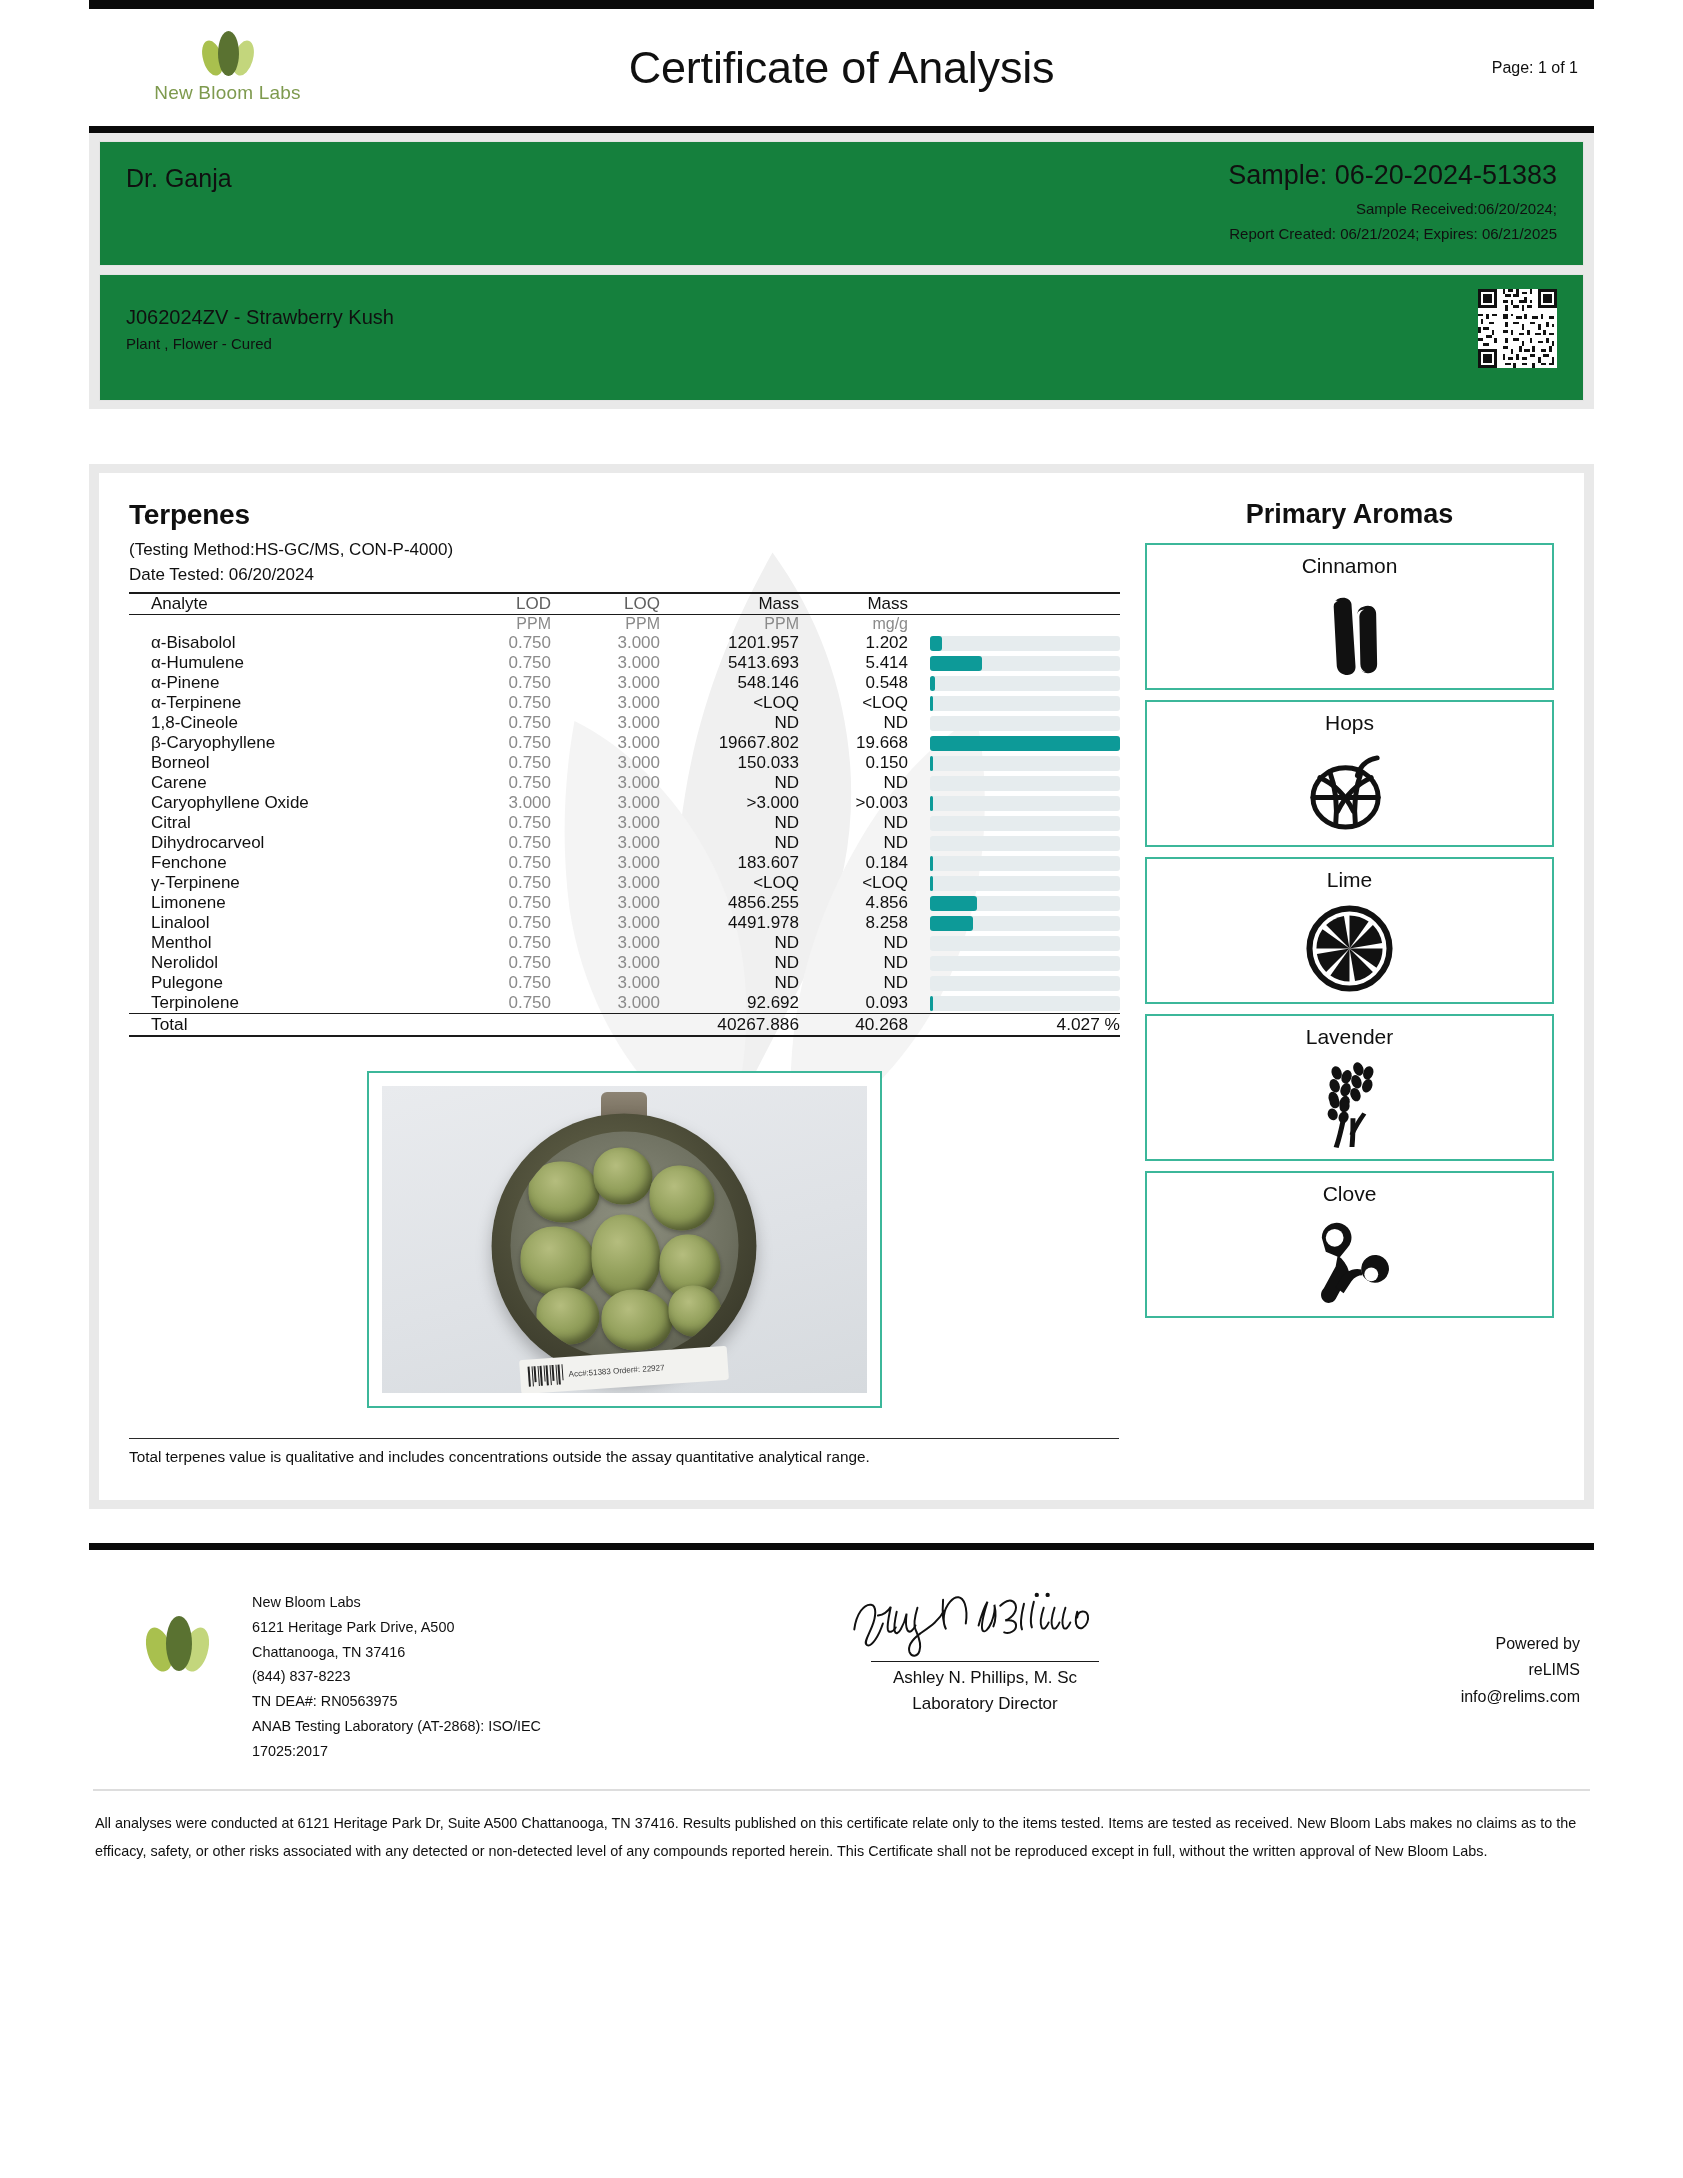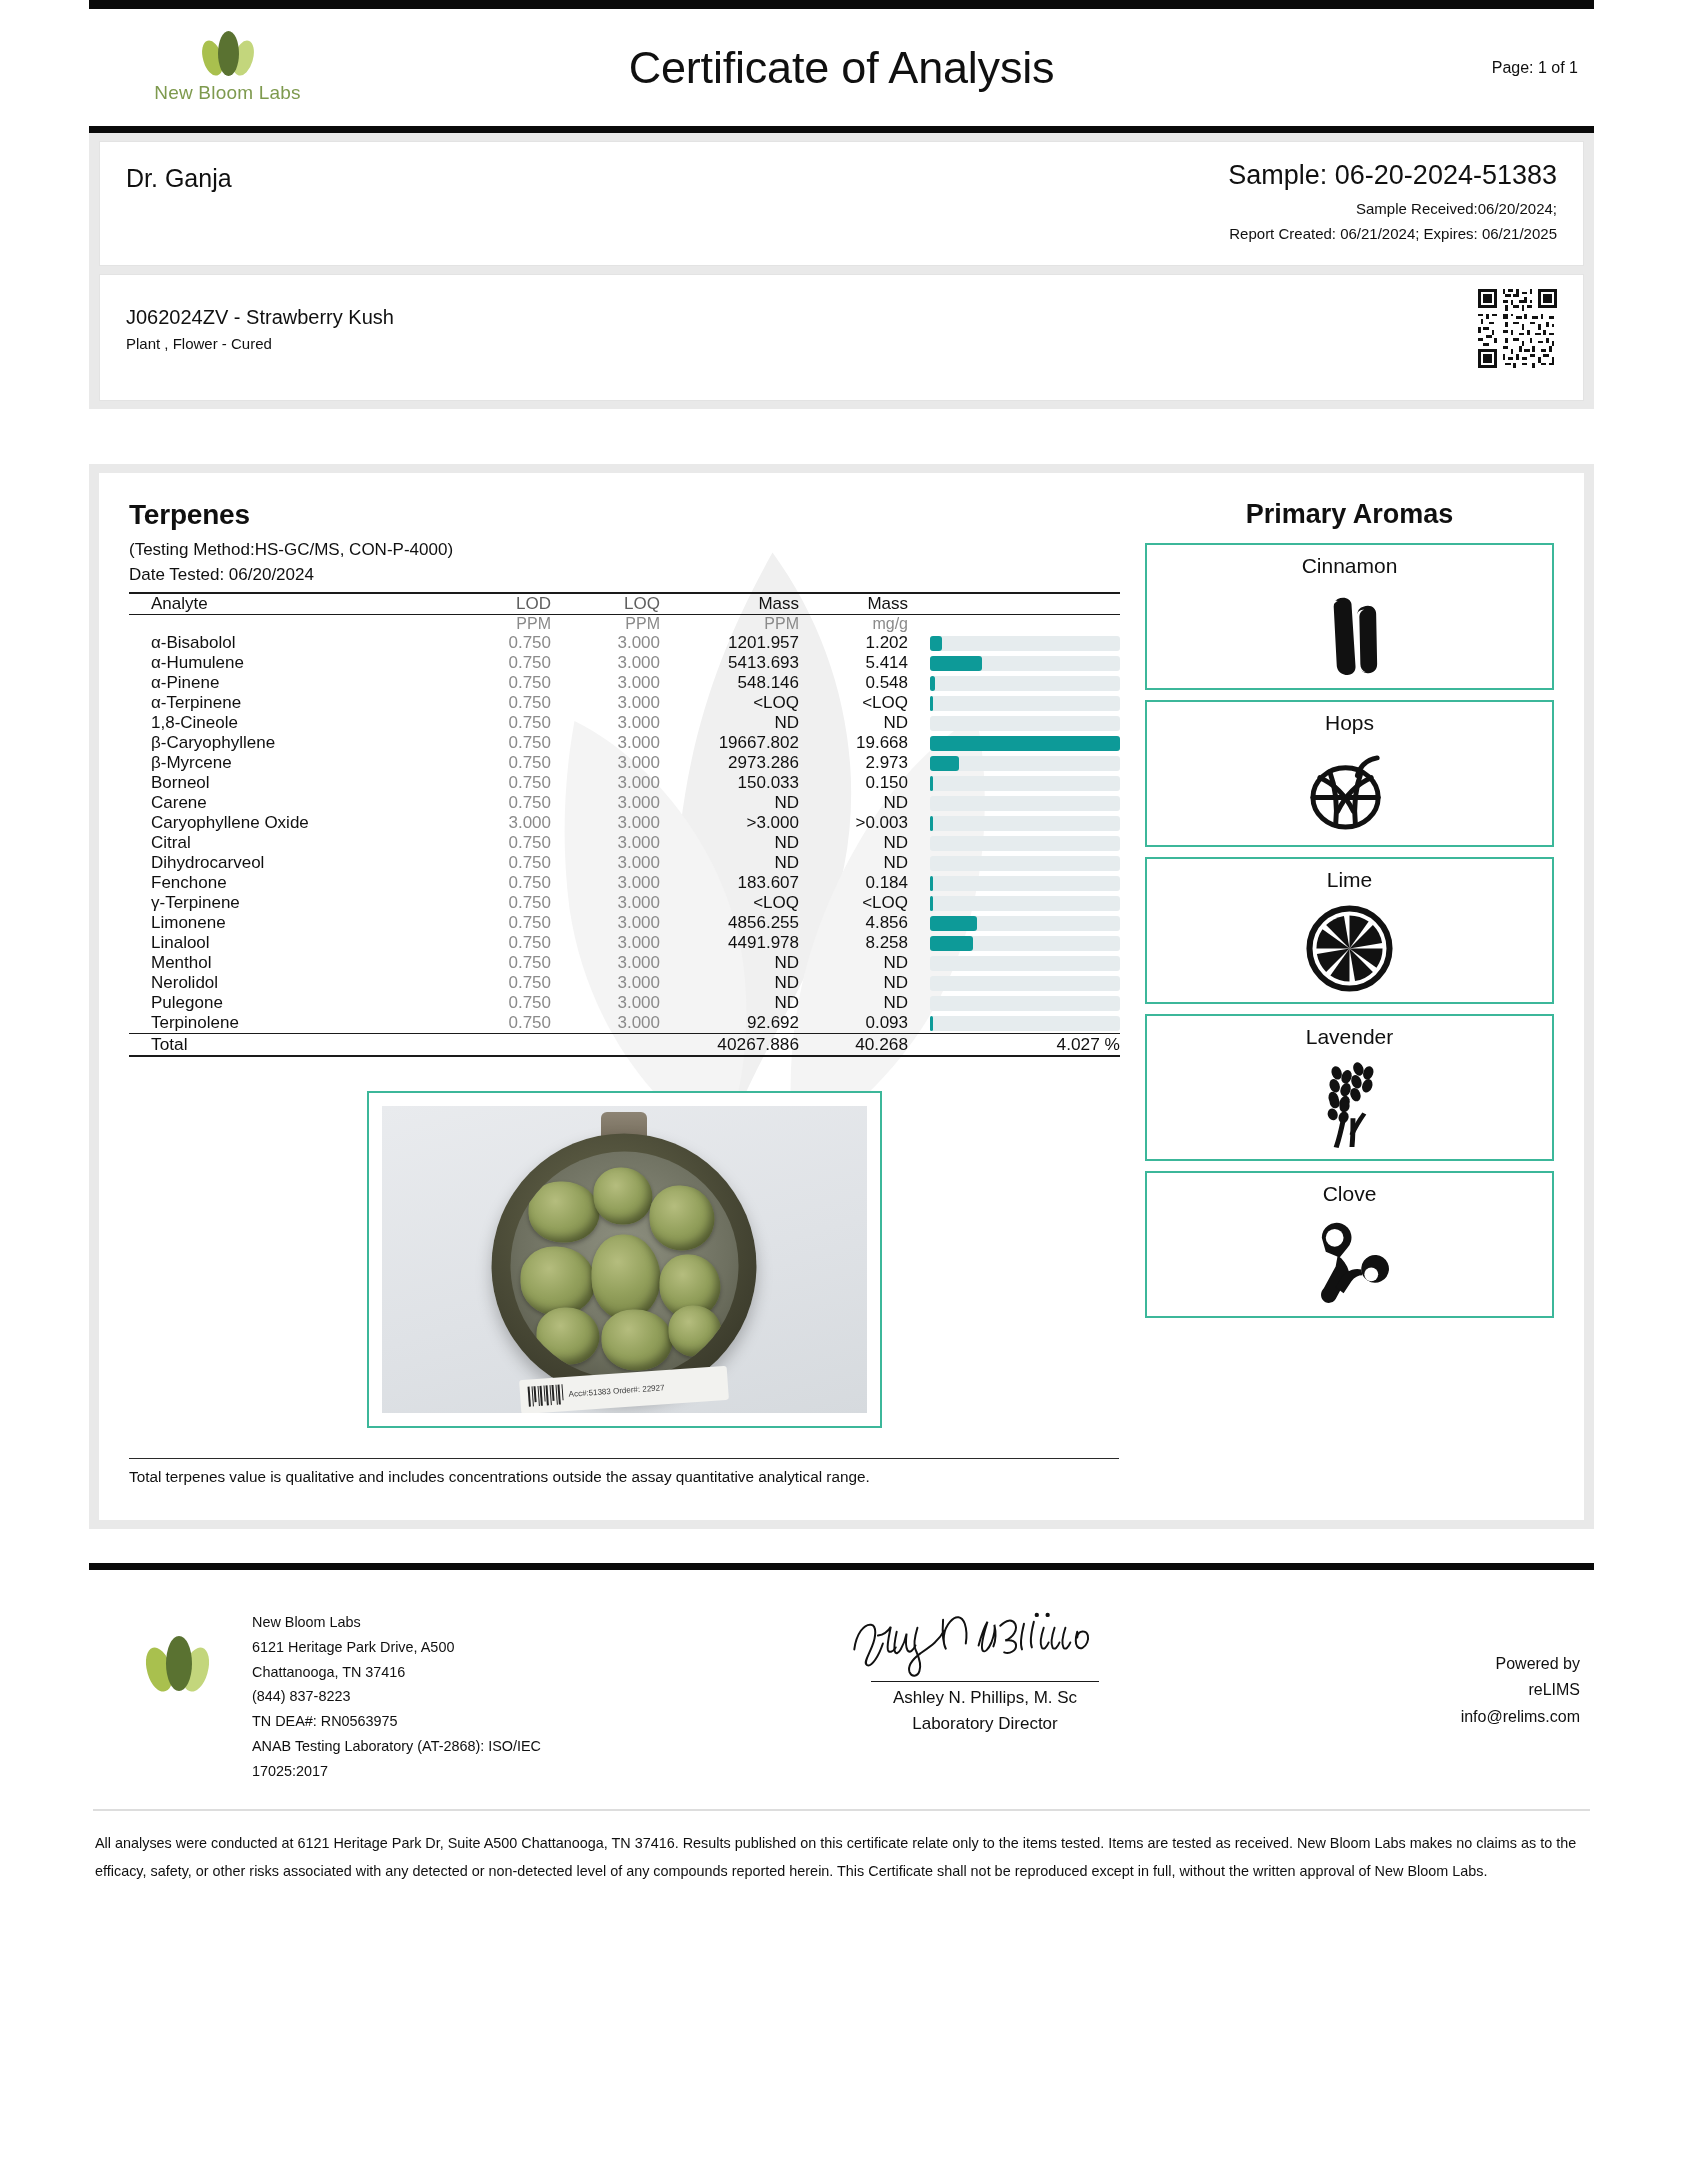--- a/index.html
+++ b/index.html
@@ -22,21 +22,21 @@
   .petal { position: absolute; border-radius: 50% 50% 48% 48%; }
   .petal-l { left: 0; top: 9px; width: 19px; height: 36px; background: #a9c04e; transform: rotate(-16deg); }
   .petal-r { right: 0; top: 9px; width: 19px; height: 36px; background: #c3d67c; transform: rotate(16deg); }
   .petal-c { left: 15px; top: 0; width: 21px; height: 45px; background: #5a7231; border-radius: 50%; }
   .brand-name { margin-top: 5px; font-size: 19px; color: #7e9a4e; letter-spacing: 0.2px; }
   .doc-title { flex: 1; text-align: center; font-size: 45px; font-weight: 400; letter-spacing: -0.2px; }
   .page-num { width: 257px; text-align: right; font-size: 16px; padding-right: 6px; }
 
   
   .panel-wrap { background: #e9e9e9; padding: 8px 10px; }
-  .panel { background: #ffffff; border: 1px solid #e3e3e3; }
+  .panel { background: #15803d; border: 1px solid #e3e3e3; }
   .sample-row { display: flex; align-items: flex-start; justify-content: space-between;
                 padding: 18px 26px 20px 26px; }
   .client { font-size: 25px; font-weight: 400; padding-top: 4px; }
   .sample-meta { text-align: right; }
   .sample-id { font-size: 27px; }
   .sample-sub { font-size: 15px; margin-top: 7px; line-height: 1.5; }
 
   .spec-row { display: flex; align-items: center; justify-content: space-between;
               padding: 14px 26px 32px 26px; }
   .spec-name { font-size: 20px; }
@@ -376,32 +376,20 @@
                   <td class="num lite">3.000</td>
                   <td class="num bold">19667.802</td>
                   <td class="num bold">19.668</td>
                   <td class="barcell">
                     <div class="bartrack">
                       <div class="barfill" style="width: 100%;"></div>
                     </div>
                   </td>
                 </tr>
                 <tr class="trow">
-                  <td class="an">β-Myrcene</td>
-                  <td class="num lite">0.750</td>
-                  <td class="num lite">3.000</td>
-                  <td class="num bold">2973.286</td>
-                  <td class="num bold">2.973</td>
-                  <td class="barcell">
-                    <div class="bartrack">
-                      <div class="barfill" style="width: 15.12%;"></div>
-                    </div>
-                  </td>
-                </tr>
-                <tr class="trow">
                   <td class="an">Borneol</td>
                   <td class="num lite">0.750</td>
                   <td class="num lite">3.000</td>
                   <td class="num bold">150.033</td>
                   <td class="num bold">0.150</td>
                   <td class="barcell">
                     <div class="bartrack">
                       <div class="barfill" style="width: 1.6%;"></div>
                     </div>
                   </td>

